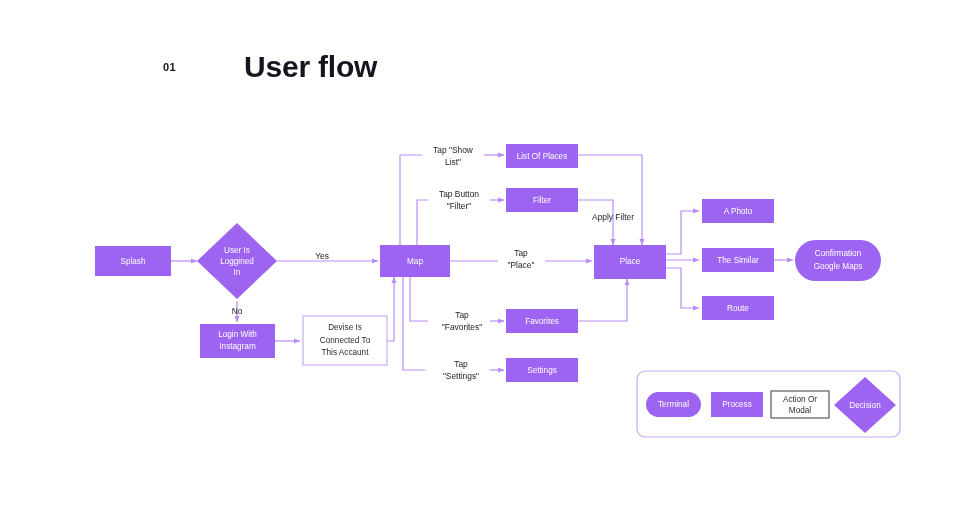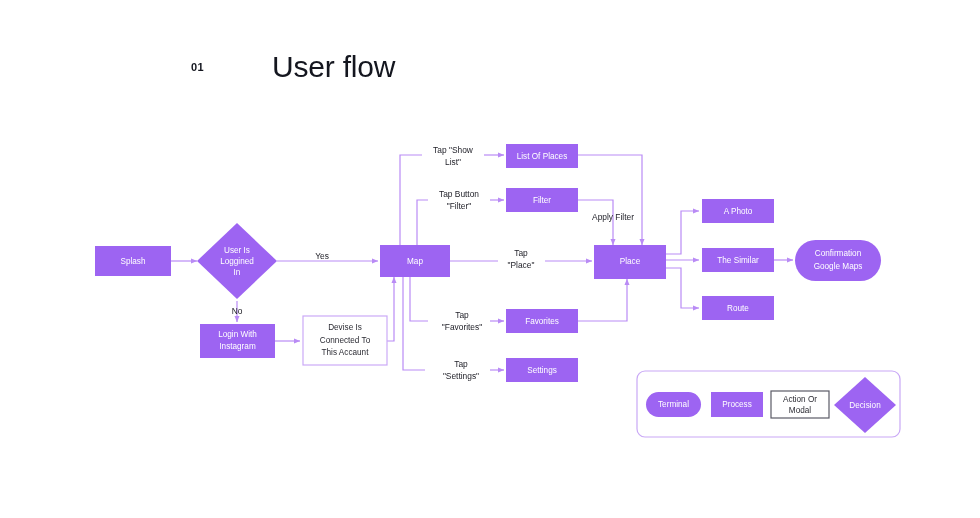--- a/index.html
+++ b/index.html
@@ -15,37 +15,36 @@
     font-family: "Liberation Sans", sans-serif;
     background: #ffffff;
   }
 
   
   #header {
     position: absolute;
     left: 0; top: 0;
     width: 779px;
     height: 110px;
-    margin-left: 28px;
   }
   #slide-number {
     position: absolute;
     left: 163px;
     top: 61px;
     font-size: 11px;
     font-weight: bold;
     color: #14161f;
     letter-spacing: 0.3px;
   }
   #page-title {
     position: absolute;
     left: 244px;
     top: 50px;
     font-size: 30px;
-    font-weight: normal;
+    font-weight: bold;
     color: #14161f;
     letter-spacing: -0.2px;
   }
 
   
   #diagram-canvas {
     position: absolute;
     left: 0; top: 0;
     width: 980px;
     height: 518px;

